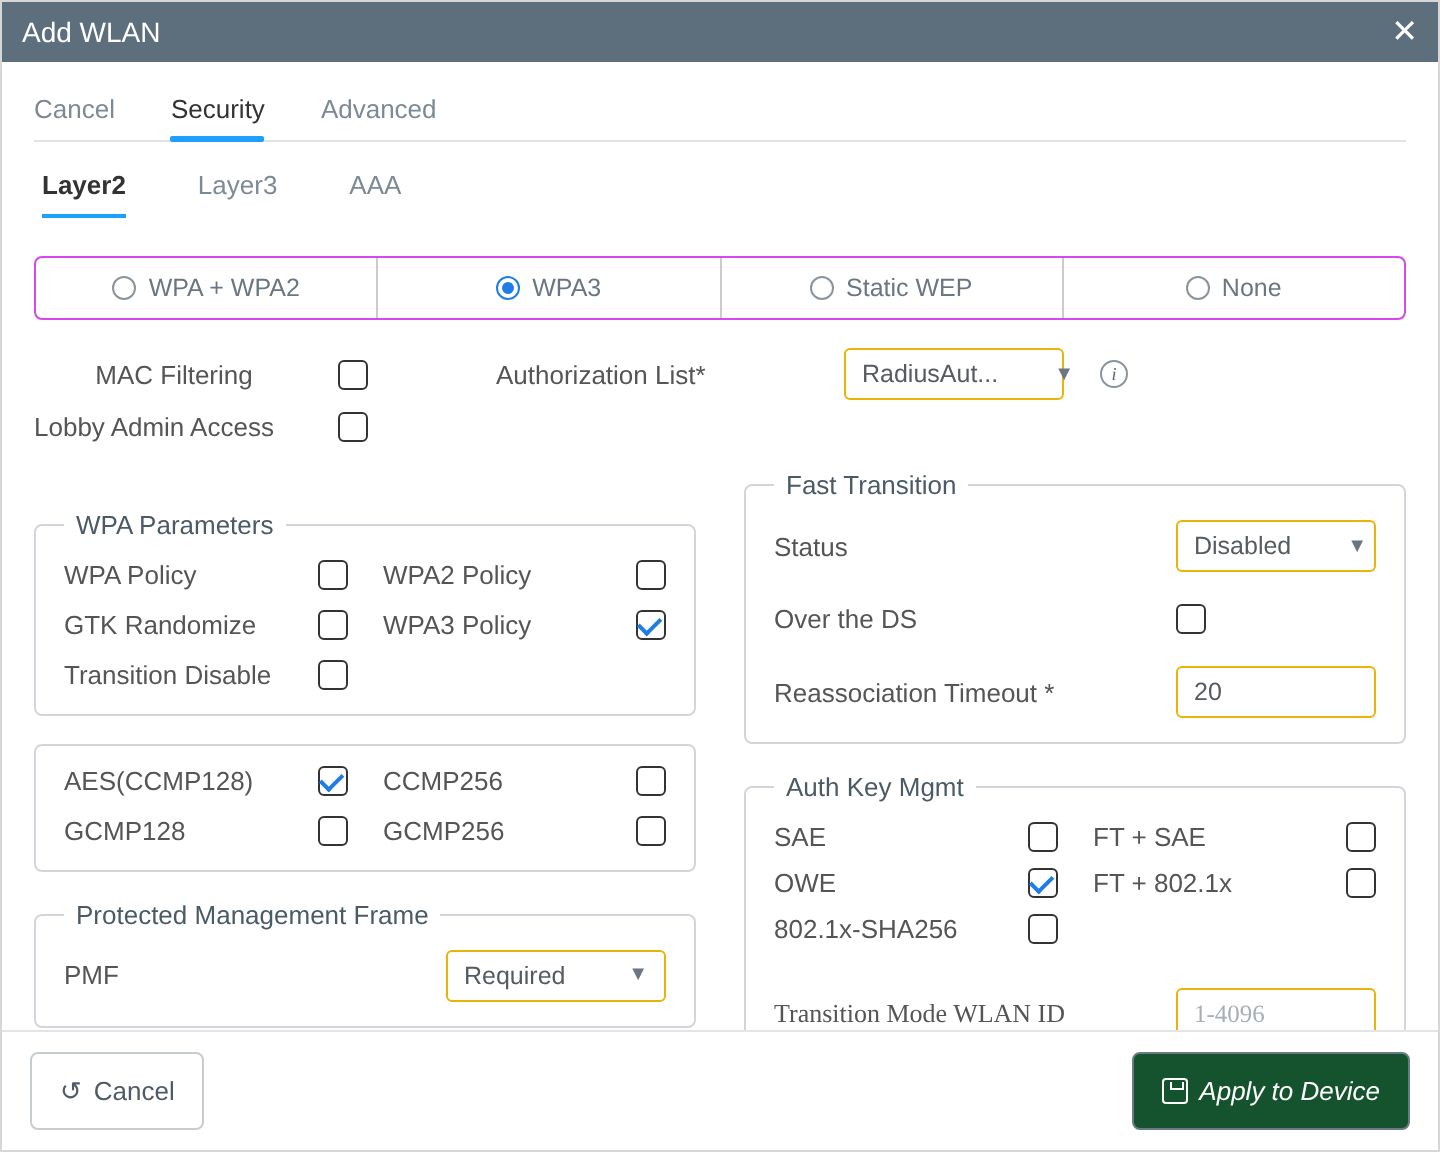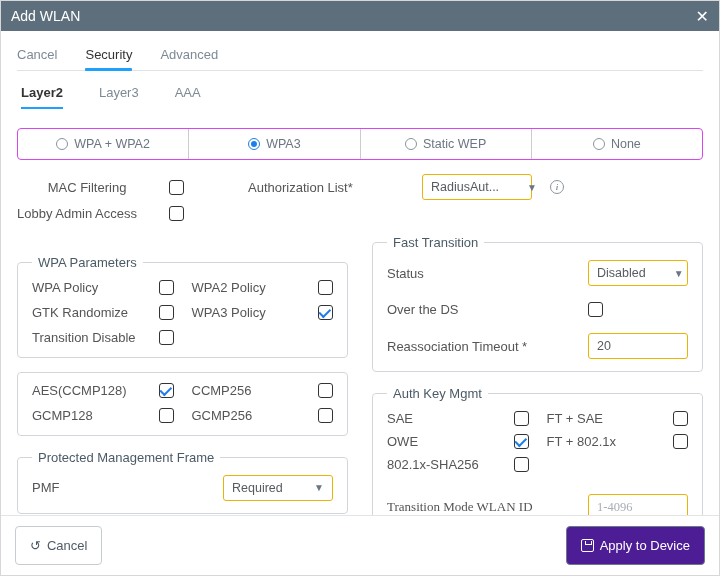--- a/index.html
+++ b/index.html
@@ -91,21 +91,21 @@
   }
   .footer {
     border-top:1px solid #e2e4e6; padding:10px 14px; display:flex;
     justify-content:space-between; align-items:center;
   }
   .btn {
     border:1px solid #c7ccd1; border-radius:4px; padding:11px 14px; background:#fff;
     color:#4e5b66; display:inline-flex; align-items:center; gap:6px; cursor:pointer;
     font-size:13px;
   }
-  .btn.primary { background:#4c1d95; color:#fff; border-color:#6b7a87; }
+  .btn.primary { background:#14532d; color:#fff; border-color:#6b7a87;font-style:italic; }
   .undo-icon::before { content:"\21BA"; }
   .save-icon {
     width:13px; height:13px; border:1.5px solid #fff; border-radius:2px; position:relative;
     display:inline-block;
   }
   .save-icon::after{
     content:""; position:absolute; top:1px; left:3px; width:5px; height:3px; border:1px solid #fff; border-top:none;
   }
 </style>
 </head>

